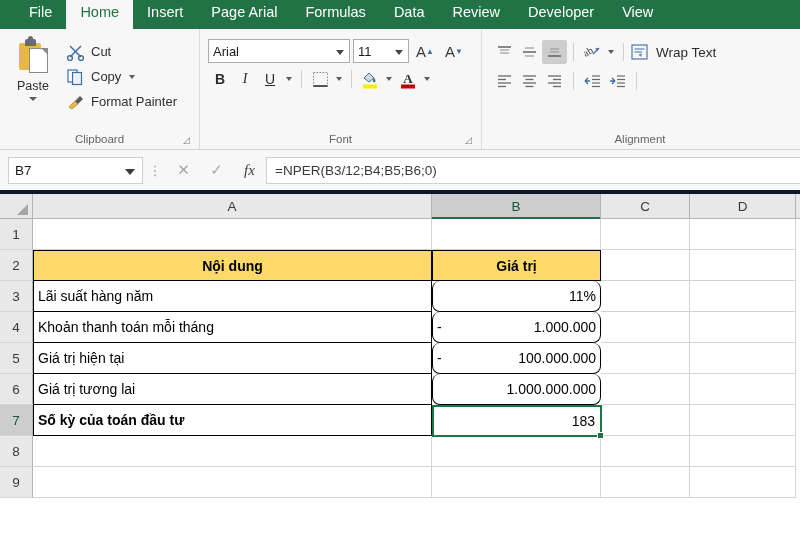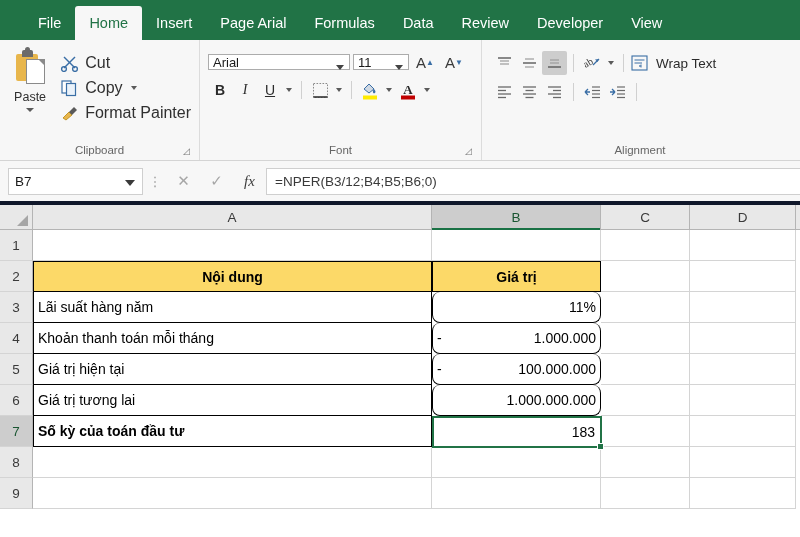--- a/index.html
+++ b/index.html
@@ -6,25 +6,25 @@
   body {
     width: 800px; height: 537px;
     font-family: "Liberation Sans", sans-serif;
     background: #ffffff;
     overflow: hidden;
     -webkit-font-smoothing: antialiased;
   }
 
   
   .ribbon-tabs {
-    height: 40px;
+    height: 29px;
     background: #217346;
     display: flex;
     align-items: flex-end;
-    padding-left: 24px;
+    padding-left: 15px;
     position: relative;
   }
   .tab {
     color: #ffffff;
     font-size: 14.5px;
     padding: 0 14px;
     height: 34px;
     line-height: 34px;
     cursor: pointer;
     white-space: nowrap;
@@ -102,39 +102,39 @@
   .paste-label { font-size: 12.5px; color: #303030; margin-top: 2px; }
   .caret-dn {
     width: 0; height: 0; margin-top: 4px;
     border-left: 4px solid transparent;
     border-right: 4px solid transparent;
     border-top: 4px solid #5a5a5a;
   }
   .clip-cmds { display: flex; flex-direction: column; padding-top: 4px; }
   .cmd {
     display: flex; align-items: center; height: 25px;
-    font-size: 16px; color: #303030; cursor: pointer;
+    font-size: 13px; color: #303030; cursor: pointer;
     padding: 0 4px; white-space: nowrap;
   }
   .cmd-ico { width: 20px; height: 18px; margin-right: 5px; position: relative; flex: 0 0 20px; }
   .cmd .cmd-caret {
     width: 0; height: 0; margin-left: 8px;
     border-left: 3.5px solid transparent;
     border-right: 3.5px solid transparent;
     border-top: 4px solid #5a5a5a;
   }
 
   
   .ico-cut svg, .cmd-ico svg { display:block; }
 
   
   .g-font { width: 282px; }
   .font-row1 { display: flex; align-items: center; gap: 3px; padding: 2px 2px 0 4px; }
   .combo {
-    height: 16px; background: #ffffff; border: 1px solid #acacac;
+    height: 24px; background: #ffffff; border: 1px solid #acacac;
     display: flex; align-items: center; padding: 0 4px;
     font-size: 13px; color: #1a1a1a; position: relative; cursor: pointer;
   }
   .combo-name { width: 142px; }
   .combo-size { width: 56px; }
   .combo .cb-caret {
     position: absolute; right: 5px; top: 10px;
     width: 0; height: 0;
     border-left: 4px solid transparent;
     border-right: 4px solid transparent;

